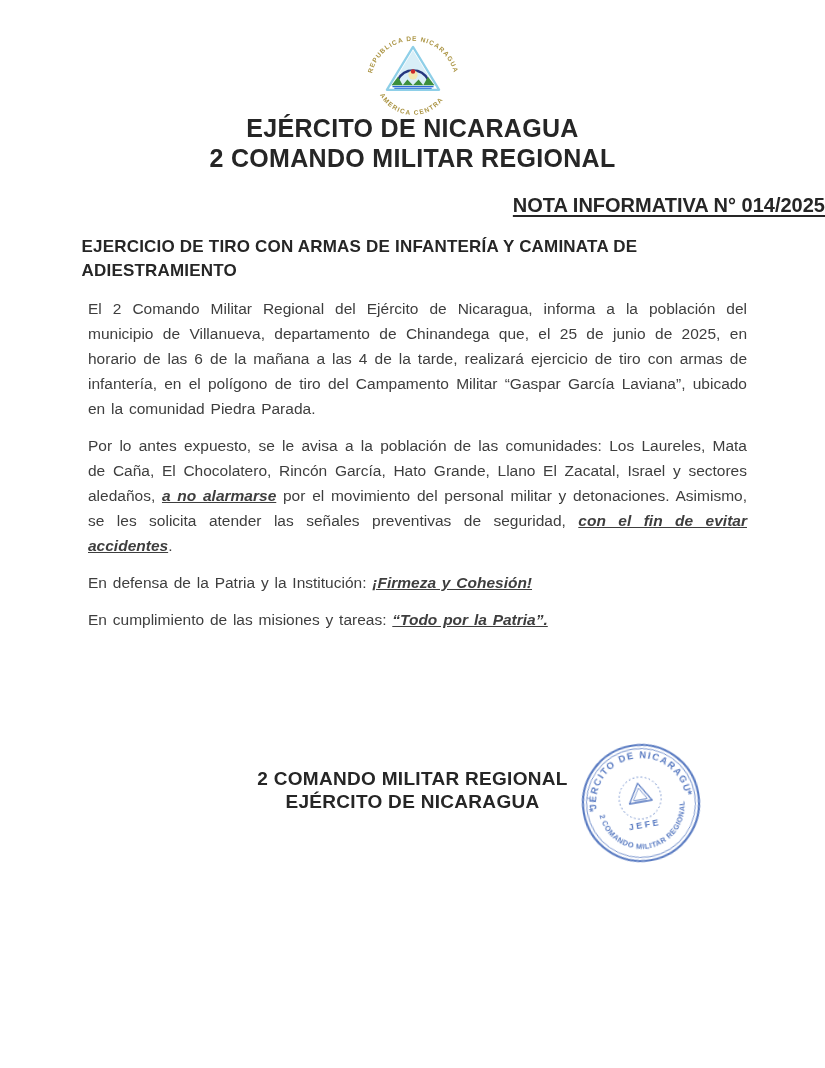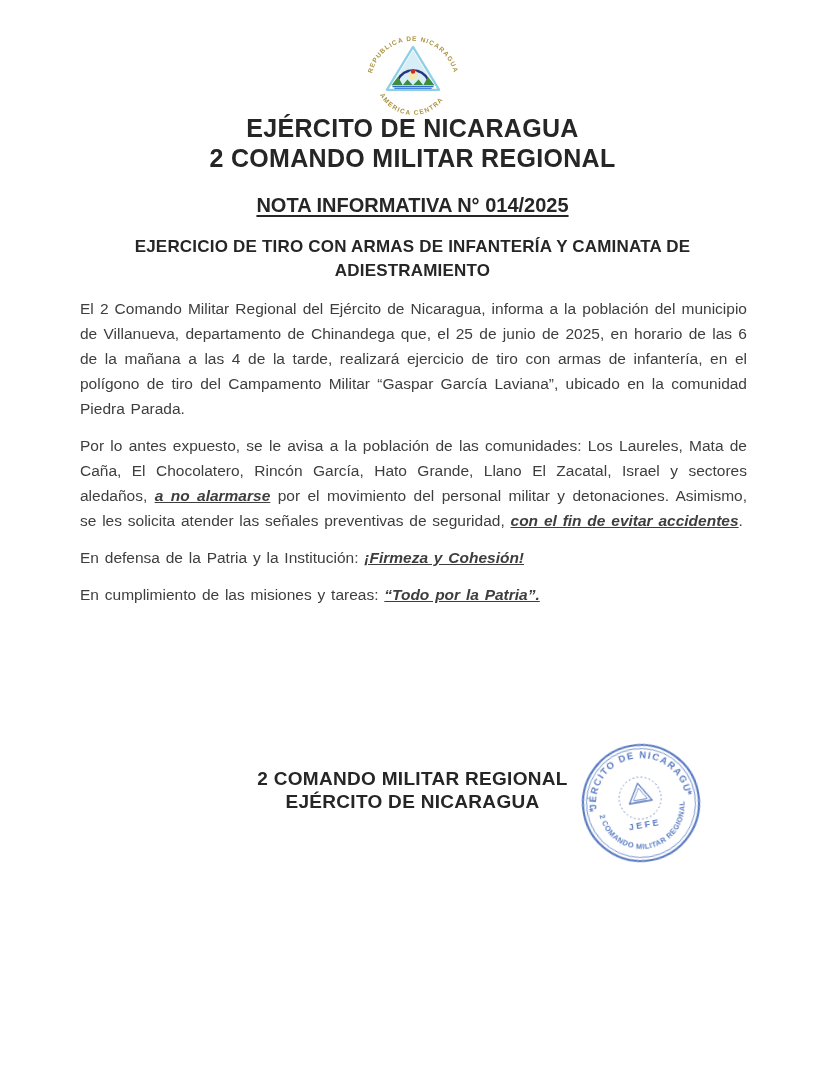--- a/index.html
+++ b/index.html
@@ -24,33 +24,33 @@
   .arc-gold{fill:var(--gold);font-family:"Liberation Sans",sans-serif;font-weight:bold;}
 
   
   .org-title{
     position:absolute;top:113px;left:0;right:0;
     text-align:center;font-weight:bold;color:var(--head-text);
     font-size:25px;line-height:30px;letter-spacing:0.3px;
   }
   .nota{
     position:absolute;top:194px;left:0;right:0;
-    text-align:center;font-weight:bold;color:var(--head-text);
+    text-align:right;font-weight:bold;color:var(--head-text);
     font-size:20px;
   }
   .nota span{text-decoration:underline;text-underline-offset:3px;text-decoration-thickness:2px;}
   .subject{
     position:absolute;top:235px;left:50%;transform:translateX(-50%);
-    width:662px;text-align:center;font-weight:bold;color:var(--head-text);
+    width:662px;text-align:left;font-weight:bold;color:var(--head-text);
     font-size:17px;line-height:24px;letter-spacing:0.2px;
   }
 
   
   .body-text{
-    position:absolute;top:296px;left:80px;right:78px;
+    position:absolute;top:296px;left:88px;right:78px;
     font-size:15.5px;line-height:25px;text-align:justify;
   }
   .body-text p{margin-bottom:12px;word-spacing:1.5px;}
   .seg-bold-italic{font-weight:bold;font-style:italic;text-decoration:underline;}
 
   
   .signature{
     position:absolute;top:767px;left:0;right:0;
     text-align:center;font-weight:bold;color:var(--head-text);
     font-size:19px;line-height:23px;letter-spacing:0.3px;

